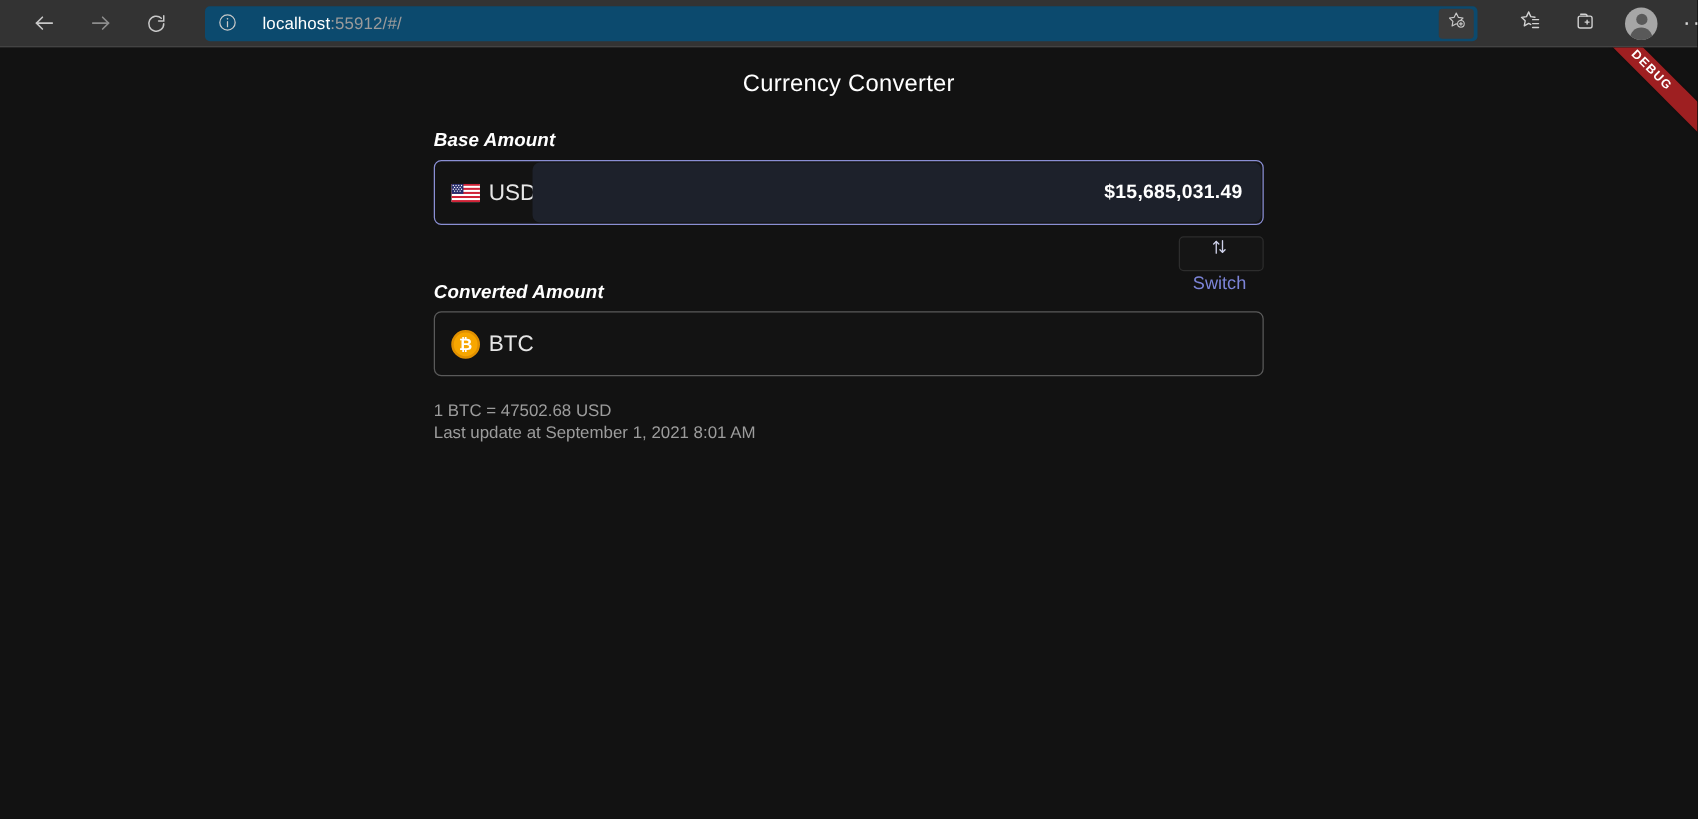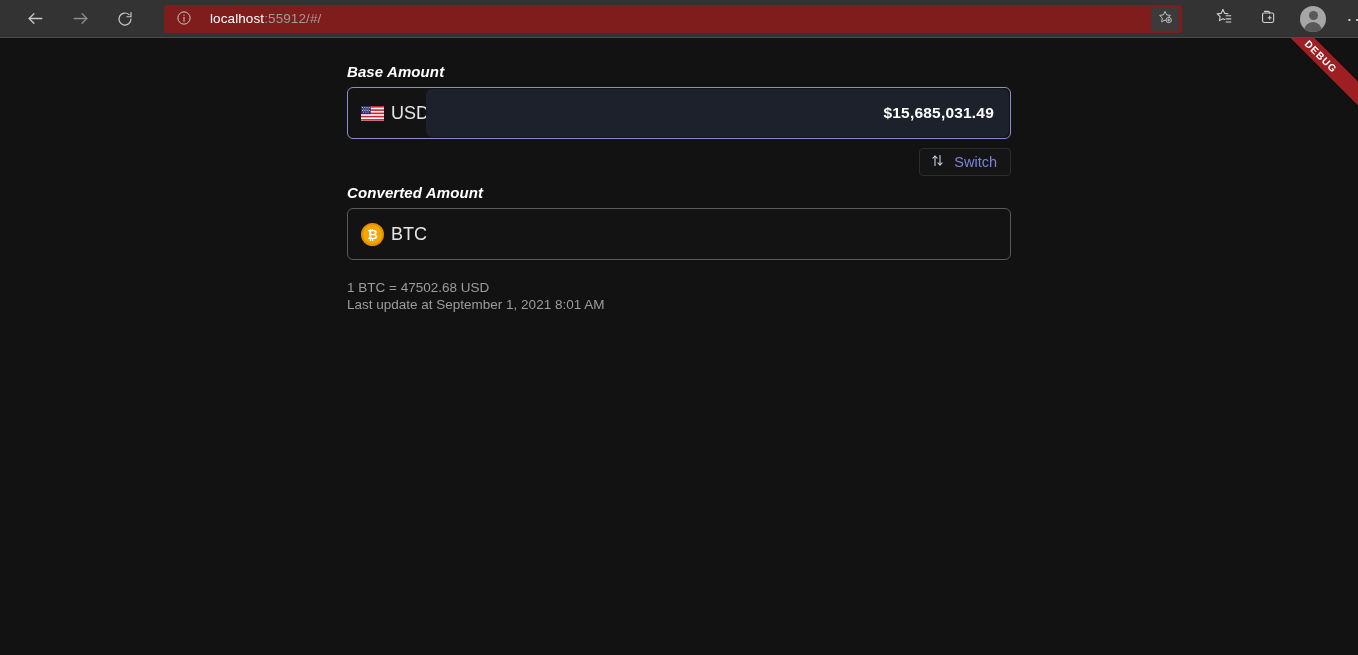--- a/index.html
+++ b/index.html
@@ -30,27 +30,26 @@
   .nav-btn svg { display: block; }
   .nav-back { margin-left: 10px; }
   .nav-fwd  { margin-left: 11px; color: #8d8d8d; }
   .nav-reload { margin-left: 11px; }
 
   .address-wrap {
     flex: 0 0 auto;
     width: 1018px;
     margin-left: 22px;
     height: 28px;
-    background: #7f1d1d;
+    background: #0c4a6e;
     border-radius: 4px;
     display: flex;
     align-items: center;
     padding: 0 4px 0 10px;
     position: relative;
-    text-align: right;
   }
   .info-icon { width: 18px; height: 18px; color: #c9c9c9; flex: 0 0 auto; }
   .url-text {
     margin-left: 18px;
     font-size: 13.5px;
     color: #ffffff;
     white-space: nowrap;
     letter-spacing: .1px;
   }
   .url-rest { color: #9b9b9b; }
@@ -226,20 +225,21 @@
   .switch-btn {
     display: flex;
     align-items: center;
     gap: 9px;
     height: 28px;
     padding: 0 13px 0 10px;
     border: 1px solid #2d2d2d;
     border-radius: 4px;
     background: #151515;
     cursor: pointer;
+    flex-direction: column;
   }
   .switch-label {
     color: #7c84d8;
     font-size: 14.5px;
   }
   .switch-icon { color: #cfd2ea; display: block; }
 
   .rate-info {
     text-align: left;
     margin-top: 20px;
@@ -331,20 +331,21 @@
     <div class="menu-dots">
         <span>···</span>
       </div>
   </div>
 </div>
 
 <div class="page">
 
   <div class="debug-ribbon">DEBUG</div>
 
+  <div class="app-title">Currency Converter</div>
 
   <div class="converter">
 
     <div class="field-label">Base Amount</div>
 
     <div class="currency-row focused">
       <div class="currency-pick">
         <span class="flag">
           <svg width="23" height="15" viewBox="0 0 26 17">
             <rect width="26" height="17" fill="#ffffff"></rect>

